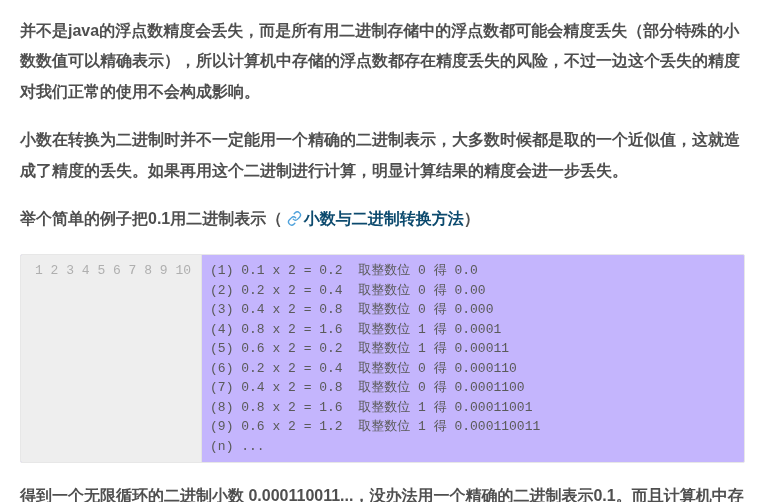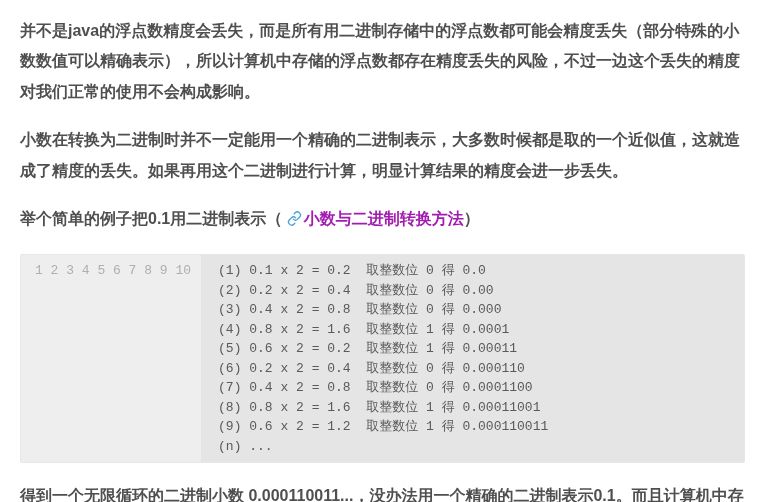--- a/index.html
+++ b/index.html
@@ -12,50 +12,50 @@
     background: #fff;
     width: 765px;
     box-sizing: border-box;
     position: relative;
   }
   p {
     margin: 0 0 18px 0;
     font-weight: bold;
   }
   a.link {
-    color: #a21caf;
+    color: #0c4a6e;
     text-decoration: none;
     margin-top: 18px;
   }
   .link-icon {
     display: inline-block;
     vertical-align: -2px;
     margin-right: 2px;
   }
   .code-block {
     border: 1px solid #e7e7e7;
-    background: #e5e5e5;
+    background: #c4b5fd;
     font-family: Consolas, "Courier New", monospace;
     font-size: 13px;
     line-height: 1.5;
     display: flex;
     margin-bottom: 18px;
     border-radius: 2px;
     overflow: hidden;
   }
   .gutter {
     background: #eeeeee;
     color: #afafaf;
     text-align: right;
     padding: 6px 10px 6px 14px;
     user-select: none;
     border-right: 1px solid #e3e3e3;
   }
   .codelines {
-    padding: 6px 16px;
+    padding: 6px 8px;
     white-space: pre;
     color: #5a5a5a;
     flex: 1;
   }
 </style>
 </head>
 <body>
 
 <p>并不是java的浮点数精度会丢失，而是所有用二进制存储中的浮点数都可能会精度丢失（部分特殊的小数数值可以精确表示），所以计算机中存储的浮点数都存在精度丢失的风险，不过一边这个丢失的精度对我们正常的使用不会构成影响。</p>
 

